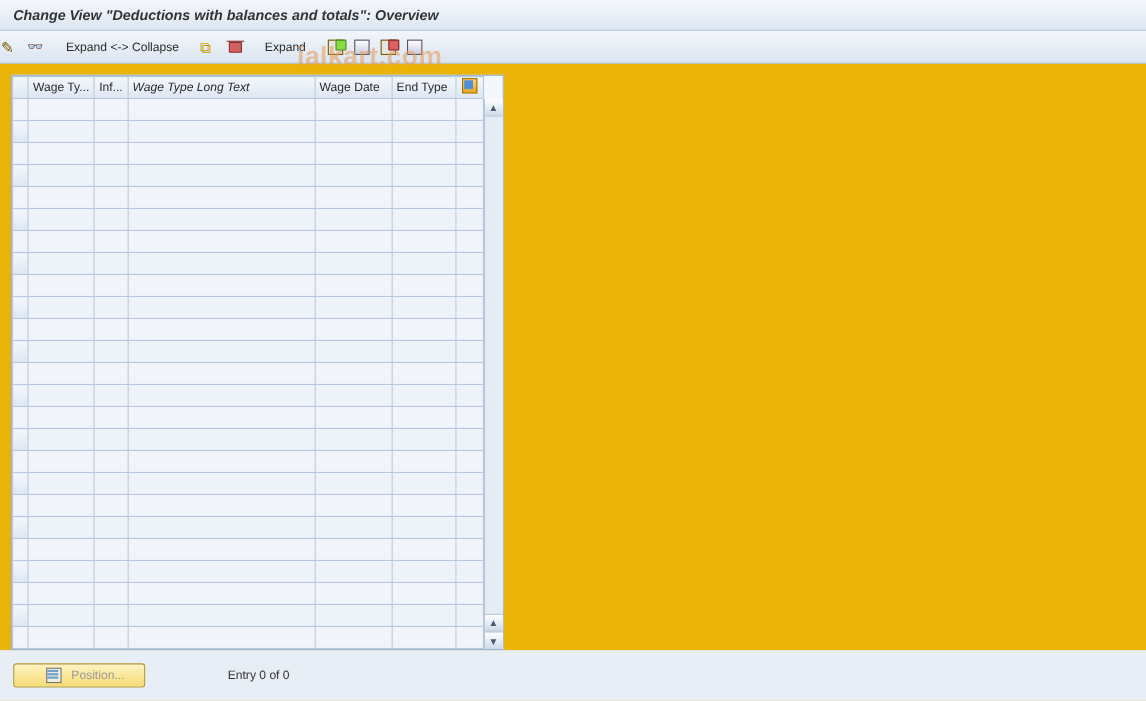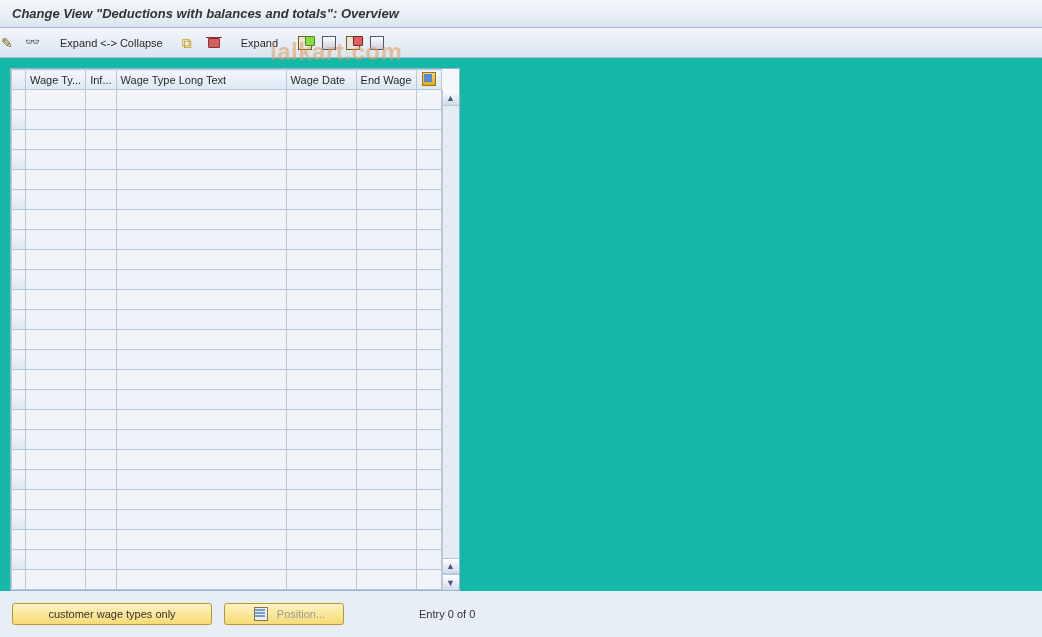--- a/index.html
+++ b/index.html
@@ -95,21 +95,21 @@
       content: ""; position: absolute; left: 1px; top: 1px; width: 12px; height: 12px;
       border: 1px solid #556; background: #eef1f6;
     }
     .icon-position::after {
       content: ""; position: absolute;
       left: 2px; top: 3px; width: 10px; height: 2px; background: #4d8fd6;
       box-shadow: 0 3px 0 #4d8fd6, 0 6px 0 #4d8fd6;
     }
     
     .content {
-      background: #14b8a6;
+      background: #eab308;
       padding: 10px;
       height: calc(100% - 28px - 30px - 46px);
       position: relative;
     }
     
     .table-wrap {
       display: inline-block;
       border: 1px solid #9ab3cf;
       background: #f4f7fb;
       position: relative;
@@ -133,21 +133,21 @@
     }
     .grid .rowhandle {
       width: 14px; background: linear-gradient(#f3f7fc, #dde7f2);
     }
     .grid tbody td { background: #eef3f9; }
     .grid tbody tr:nth-child(odd) td { background: #f1f5fa; }
     
     .c0 { width: 14px; }
     .c1 { width: 60px; }
     .c2 { width: 28px; }
-    .c3 { width: 170px; }
+    .c3 { width: 170px; font-style: italic; }
     .c4 { width: 70px; }
     .c5 { width: 58px; }
     .cfg-col { width: 18px; text-align: center; padding: 0; }
     
     .scrollbar-col {
       position: absolute; right: 0; top: 21px; bottom: 0;
       width: 17px; border-left: 1px solid #b8c8dc;
       background: #e6ecf4;
       display: flex; flex-direction: column; justify-content: space-between;
     }
@@ -240,21 +240,21 @@
 <div class="content">
   <div class="table-wrap" style="padding-right:17px;">
     <table class="grid">
       <thead>
         <tr>
           <th class="c0 rowhandle"></th>
           <th class="c1">Wage Ty...</th>
           <th class="c2">Inf...</th>
           <th class="c3">Wage Type Long Text</th>
           <th class="c4">Wage Date</th>
-          <th class="c5">End Wage</th>
+          <th class="c5">End Type</th>
           <th class="cfg-col"><span class="icon icon-config"></span></th>
         </tr>
       </thead>
       <tbody id="table-body">
           <tr>
             <td class="c0 rowhandle"></td>
             <td class="c1"></td>
             <td class="c2"></td>
             <td class="c3"></td>
             <td class="c4"></td>
@@ -482,21 +482,18 @@
     <div class="scrollbar-col">
       <div class="scroll-arrow up">▲</div>
       <div style="flex:1"></div>
       <div class="scroll-arrow">▲</div>
       <div class="scroll-arrow down">▼</div>
     </div>
   </div>
 </div>
 
 <div class="footer">
-  <div class="ftr-btn">
-    <span>customer wage types only</span>
-  </div>
   <div class="ftr-btn disabled">
     <span class="icon icon-position"></span>
     <span>Position...</span>
   </div>
   <span class="entry-status">Entry 0 of 0</span>
 </div>
 
 </body></html>

